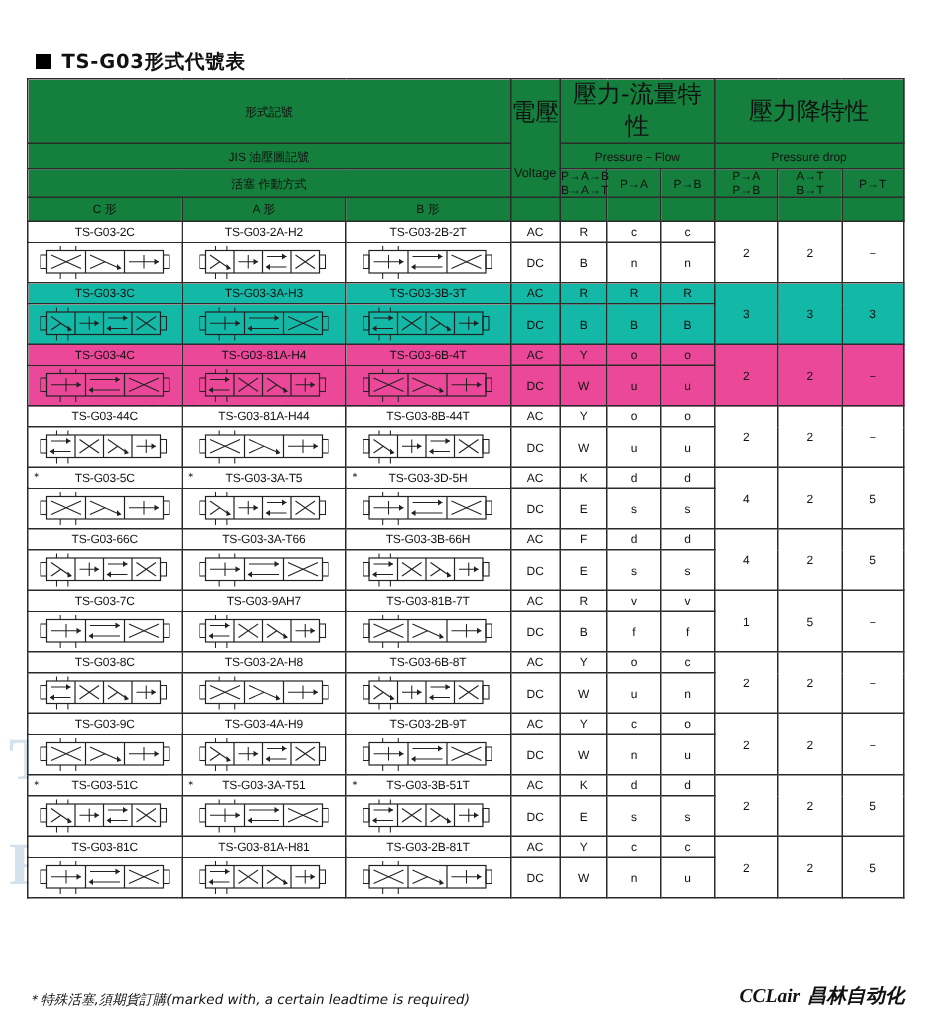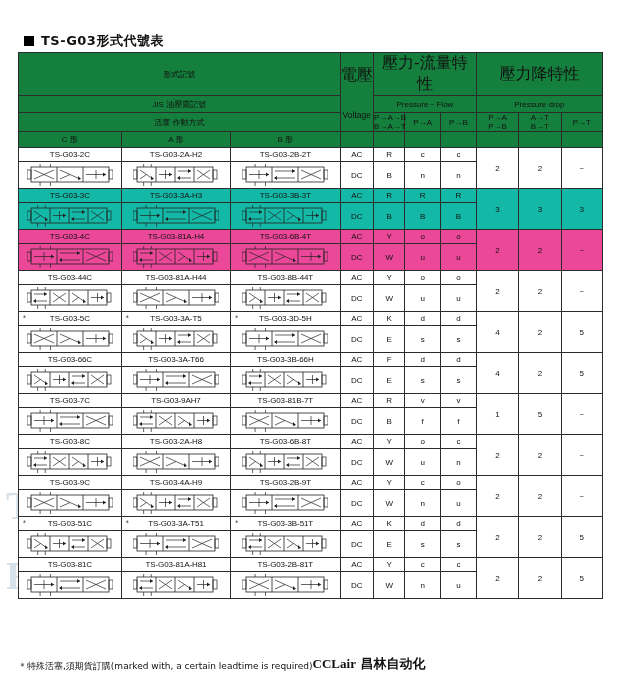--- a/index.html
+++ b/index.html
@@ -165,22 +165,24 @@
     display: block;
     margin: 0 auto;
   }
   
   .footer {
     position: absolute;
     left: 18px;
     right: 18px;
     bottom: 10px;
     display: flex;
+    justify-content: space-between;
     align-items: flex-end;
     z-index: 10;
+    font-style: italic;
   }
   .footnote {
     font-size: 9px;
     font-family: "DejaVu Sans", sans-serif;
   }
   .brand {
     font-size: 13px;
     font-weight: bold;
     font-family: "DejaVu Sans", sans-serif;
   }

